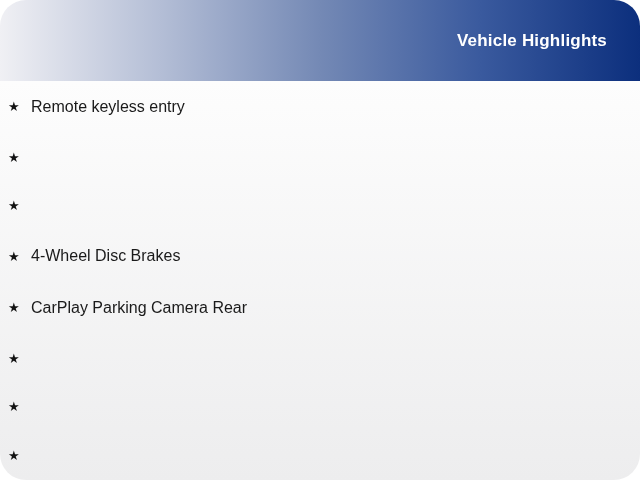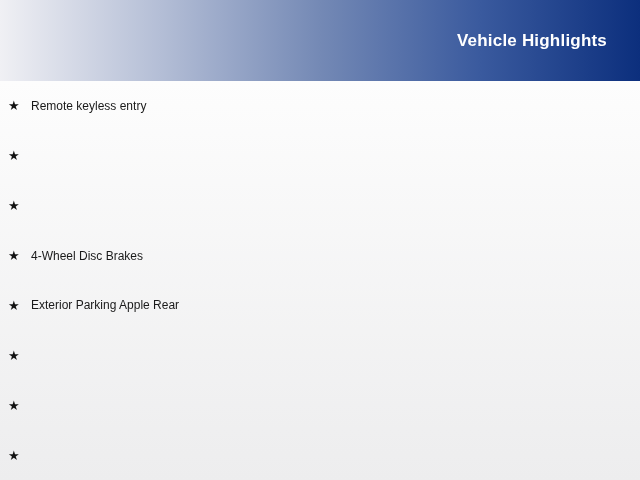--- a/index.html
+++ b/index.html
@@ -6,20 +6,21 @@
     margin: 0;
     padding: 0;
     font-family: "Liberation Sans", sans-serif;
   }
   .page {
     position: relative;
     width: 640px;
     height: 480px;
     overflow: hidden;
     background: #ffffff;
+    border-radius: 26px;
   }
   .header {
     box-sizing: border-box;
     width: 640px;
     height: 81px;
     background: linear-gradient(to right, #f0f0f4 0%, #b4bed6 25%, #7489b5 50%, #3a5a9e 75%, #0c2f7d 100%);
     display: flex;
     align-items: center;
     justify-content: flex-end;
     padding-right: 33px;
@@ -51,21 +52,21 @@
   .star {
     display: inline-block;
     width: 14px;
     font-size: 13px;
     line-height: 1;
     color: #111111;
     margin-right: 9px;
     text-align: left;
   }
   .item-text {
-    font-size: 12px;
+    font-size: 16px;
     color: #1a1a1a;
     line-height: 1;
   }
 </style>
 </head>
 <body>
 
 <div class="page">
 
   <div class="header">
@@ -82,21 +83,21 @@
     </li>
     <li class="item">
       <span class="star">★</span>
     </li>
     <li class="item">
       <span class="star">★</span>
       <span class="item-text">4-Wheel Disc Brakes</span>
     </li>
     <li class="item">
       <span class="star">★</span>
-      <span class="item-text">Exterior Parking Apple Rear</span>
+      <span class="item-text">CarPlay Parking Camera Rear</span>
     </li>
     <li class="item">
       <span class="star">★</span>
     </li>
     <li class="item">
       <span class="star">★</span>
     </li>
     <li class="item">
       <span class="star">★</span>
     </li>

